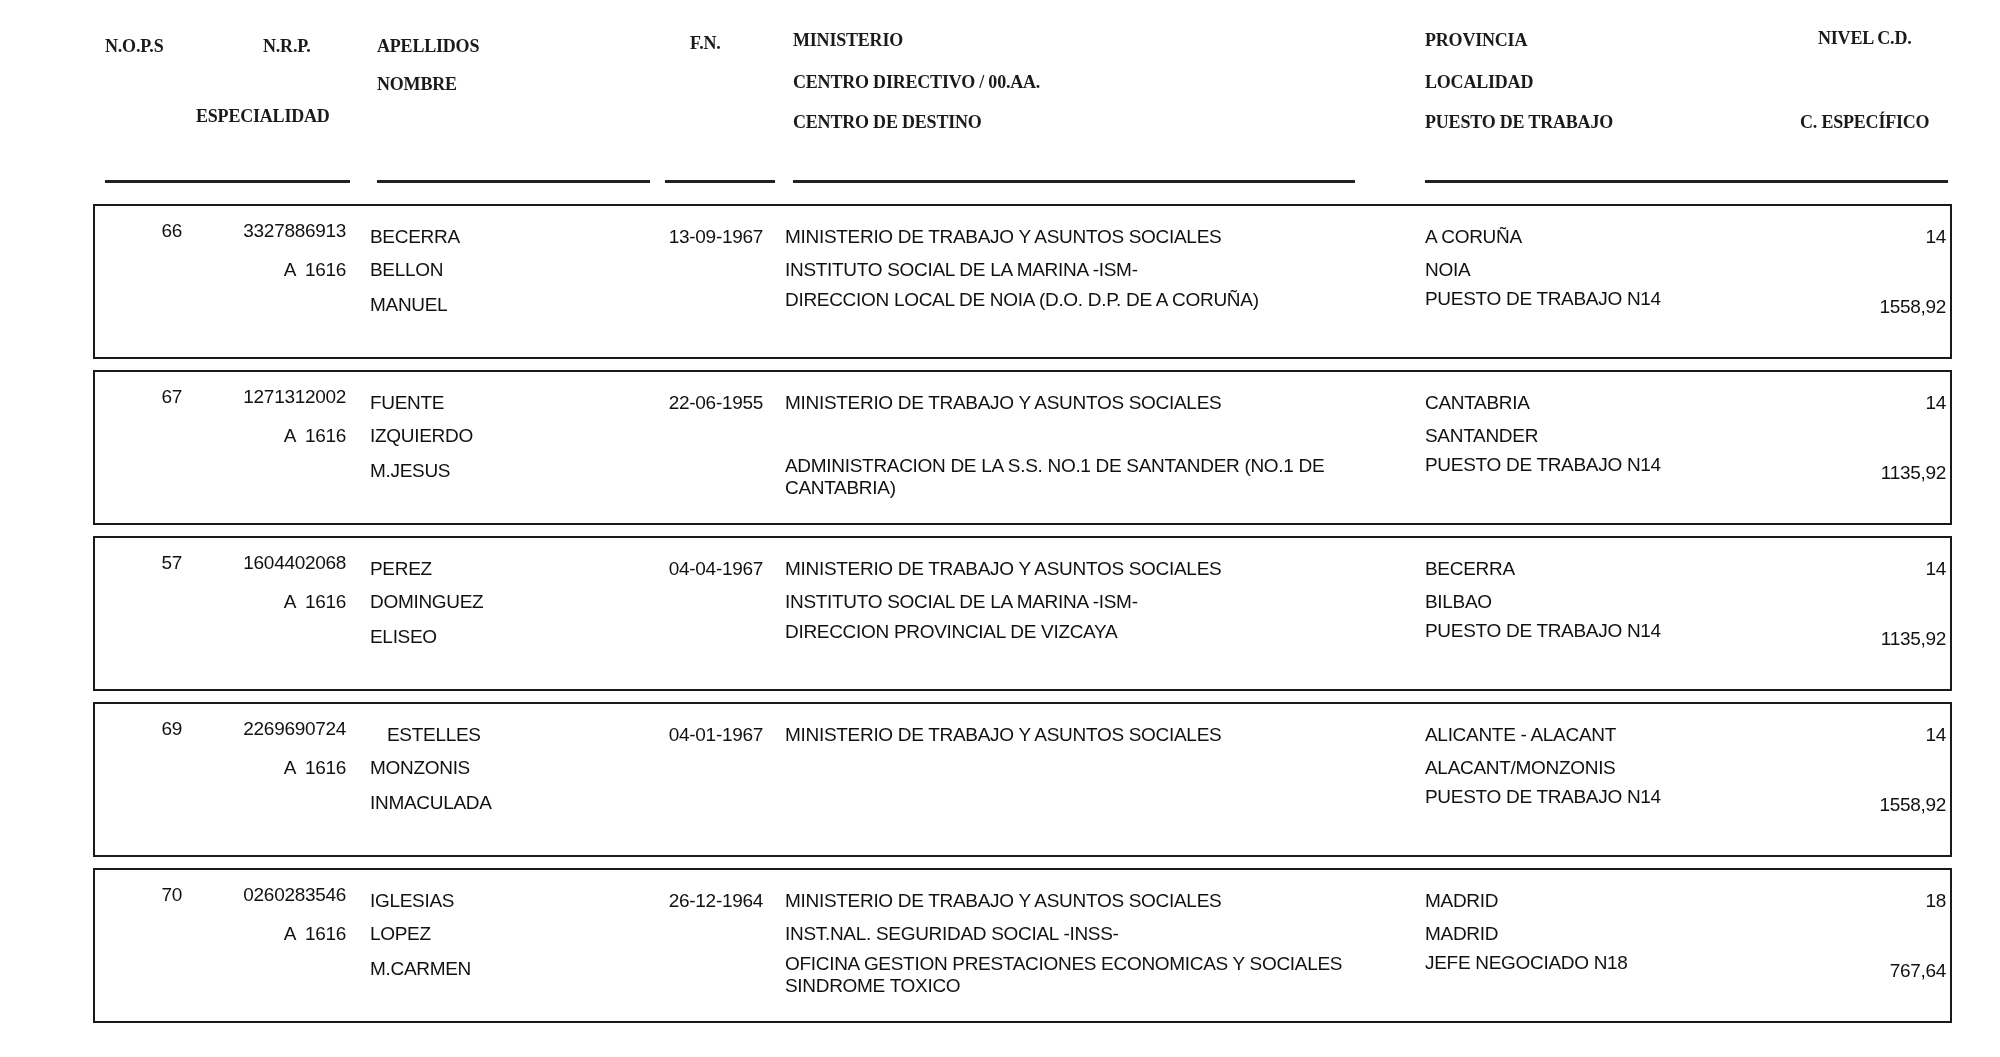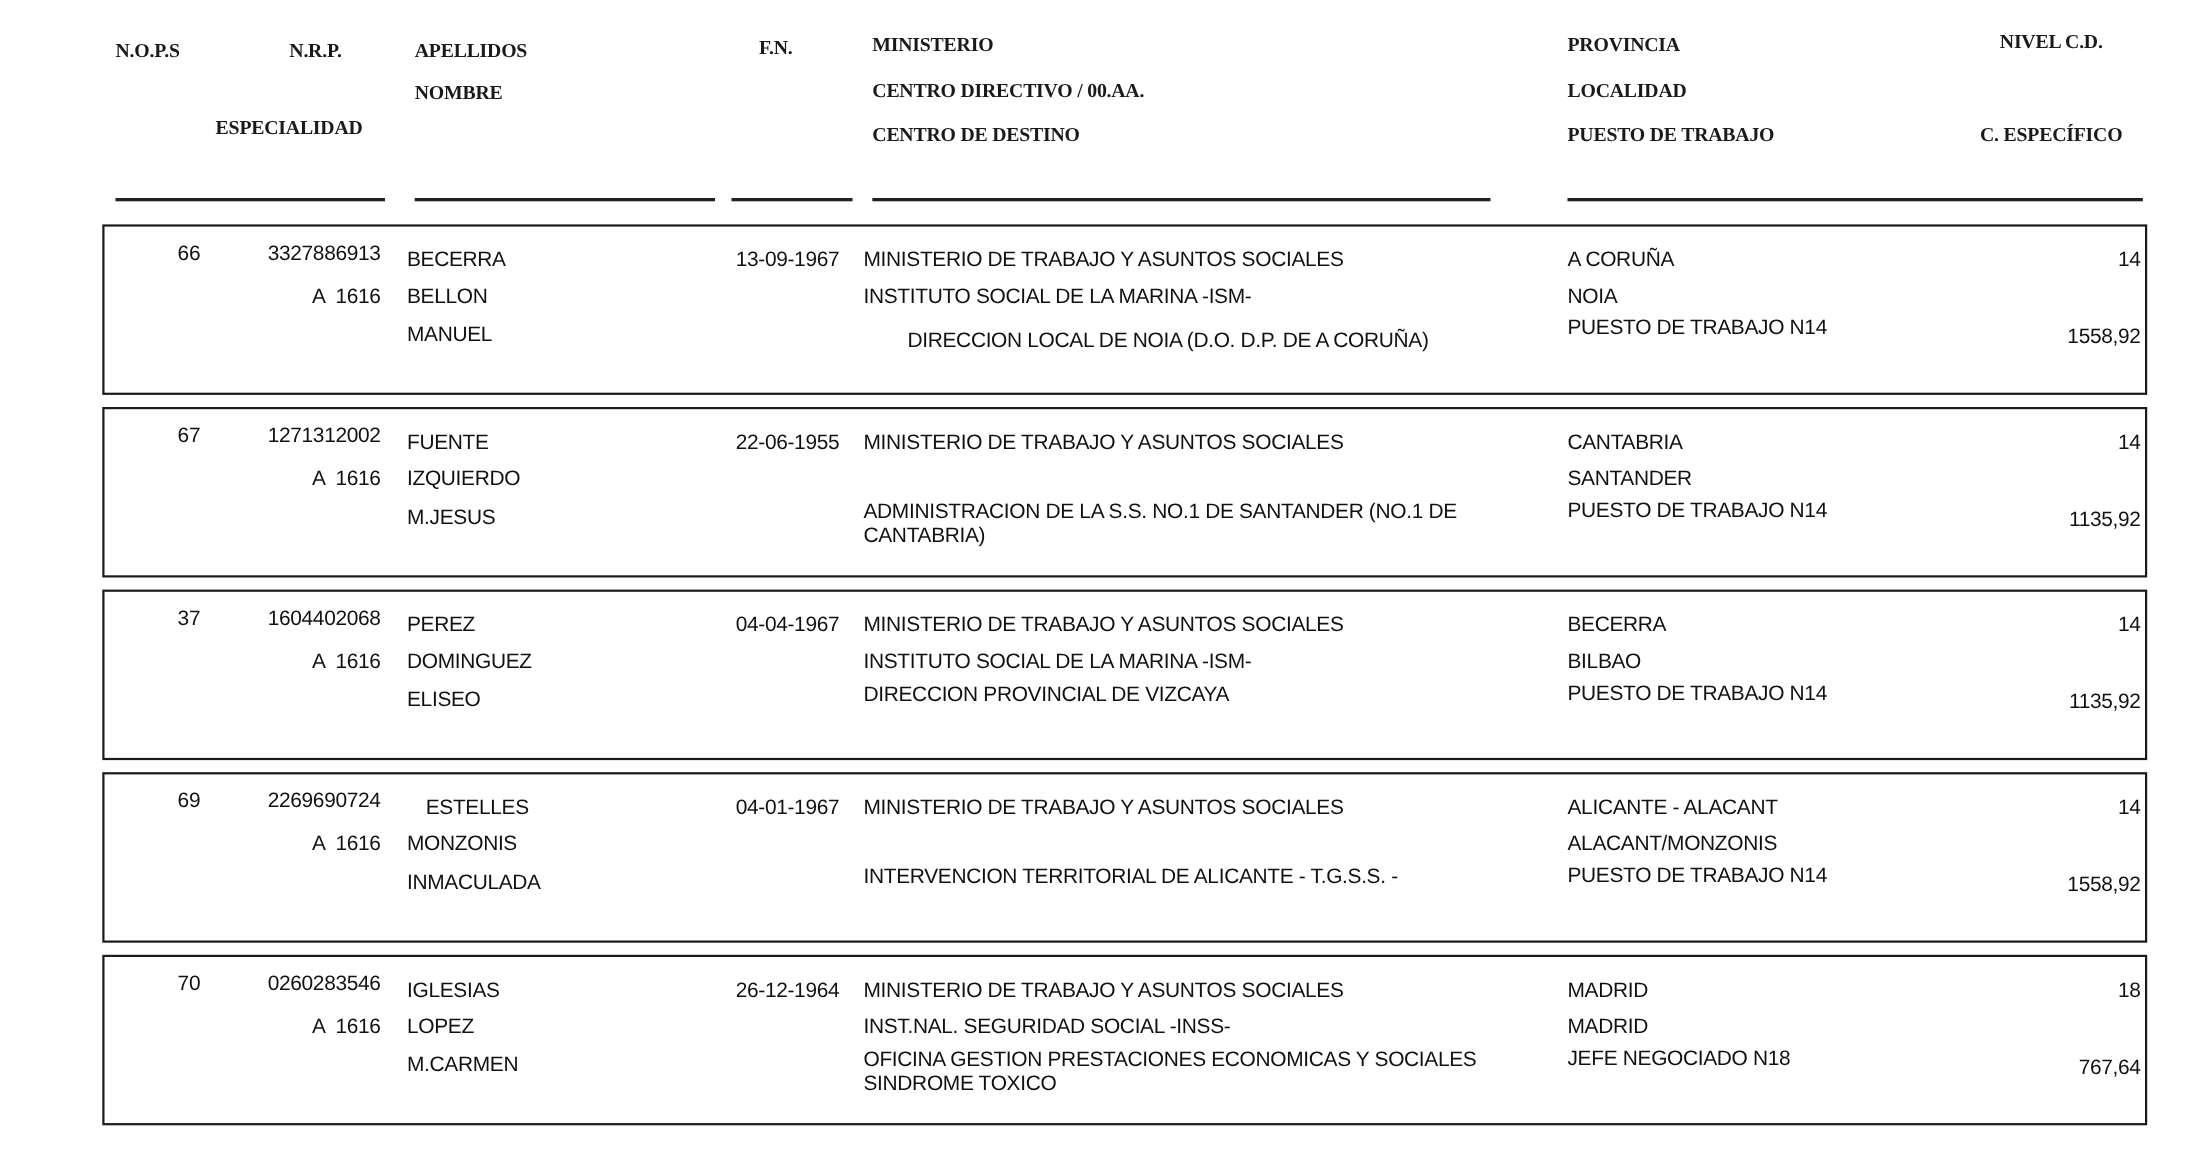--- a/index.html
+++ b/index.html
@@ -40,21 +40,21 @@
 <div class="rec" style="top:204px;">
   <span class="cell r" style="right:1768px; top:14px;">66</span>
   <span class="cell r" style="right:1604px; top:14px;">3327886913</span>
   <span class="cell r" style="right:1604px; top:53px; white-space:pre;">A  1616</span>
   <span class="cell" style="left:275px; top:20px;">BECERRA</span>
   <span class="cell" style="left:275px; top:53px;">BELLON</span>
   <span class="cell" style="left:275px; top:88px;">MANUEL</span>
   <span class="cell r" style="right:1187px; top:20px;">13-09-1967</span>
   <span class="cell" style="left:690px; top:20px;">MINISTERIO DE TRABAJO Y ASUNTOS SOCIALES</span>
   <span class="cell" style="left:690px; top:53px;">INSTITUTO SOCIAL DE LA MARINA -ISM-</span>
-  <span class="cell wrap" style="left:690px; top:93px;margin-left:40px;">DIRECCION LOCAL DE NOIA (D.O. D.P. DE A CORUÑA)</span>
+  <span class="cell wrap" style="left:690px; top:83px;">DIRECCION LOCAL DE NOIA (D.O. D.P. DE A CORUÑA)</span>
   <span class="cell" style="left:1330px; top:20px;">A CORUÑA</span>
   <span class="cell" style="left:1330px; top:53px;">NOIA</span>
   <span class="cell" style="left:1330px; top:82px;">PUESTO DE TRABAJO N14</span>
   <span class="cell r" style="right:4px; top:20px;">14</span>
   <span class="cell r" style="right:4px; top:90px;">1558,92</span>
 </div>
 
 <div class="rec" style="top:370px;">
   <span class="cell r" style="right:1768px; top:14px;">67</span>
   <span class="cell r" style="right:1604px; top:14px;">1271312002</span>
@@ -66,21 +66,21 @@
   <span class="cell" style="left:690px; top:20px;">MINISTERIO DE TRABAJO Y ASUNTOS SOCIALES</span>
   <span class="cell wrap" style="left:690px; top:83px;">ADMINISTRACION DE LA S.S. NO.1 DE SANTANDER (NO.1 DE CANTABRIA)</span>
   <span class="cell" style="left:1330px; top:20px;">CANTABRIA</span>
   <span class="cell" style="left:1330px; top:53px;">SANTANDER</span>
   <span class="cell" style="left:1330px; top:82px;">PUESTO DE TRABAJO N14</span>
   <span class="cell r" style="right:4px; top:20px;">14</span>
   <span class="cell r" style="right:4px; top:90px;">1135,92</span>
 </div>
 
 <div class="rec" style="top:536px;">
-  <span class="cell r" style="right:1768px; top:14px;">37</span>
+  <span class="cell r" style="right:1768px; top:14px;">57</span>
   <span class="cell r" style="right:1604px; top:14px;">1604402068</span>
   <span class="cell r" style="right:1604px; top:53px; white-space:pre;">A  1616</span>
   <span class="cell" style="left:275px; top:20px;">PEREZ</span>
   <span class="cell" style="left:275px; top:53px;">DOMINGUEZ</span>
   <span class="cell" style="left:275px; top:88px;">ELISEO</span>
   <span class="cell r" style="right:1187px; top:20px;">04-04-1967</span>
   <span class="cell" style="left:690px; top:20px;">MINISTERIO DE TRABAJO Y ASUNTOS SOCIALES</span>
   <span class="cell" style="left:690px; top:53px;">INSTITUTO SOCIAL DE LA MARINA -ISM-</span>
   <span class="cell wrap" style="left:690px; top:83px;">DIRECCION PROVINCIAL DE VIZCAYA</span>
   <span class="cell" style="left:1330px; top:20px;">BECERRA</span>
@@ -92,21 +92,20 @@
 
 <div class="rec" style="top:702px;">
   <span class="cell r" style="right:1768px; top:14px;">69</span>
   <span class="cell r" style="right:1604px; top:14px;">2269690724</span>
   <span class="cell r" style="right:1604px; top:53px; white-space:pre;">A  1616</span>
   <span class="cell" style="left:292px; top:20px;">ESTELLES</span>
   <span class="cell" style="left:275px; top:53px;">MONZONIS</span>
   <span class="cell" style="left:275px; top:88px;">INMACULADA</span>
   <span class="cell r" style="right:1187px; top:20px;">04-01-1967</span>
   <span class="cell" style="left:690px; top:20px;">MINISTERIO DE TRABAJO Y ASUNTOS SOCIALES</span>
-  <span class="cell wrap" style="left:690px; top:83px;">INTERVENCION TERRITORIAL DE ALICANTE - T.G.S.S. -</span>
   <span class="cell" style="left:1330px; top:20px;">ALICANTE - ALACANT</span>
   <span class="cell" style="left:1330px; top:53px;">ALACANT/MONZONIS</span>
   <span class="cell" style="left:1330px; top:82px;">PUESTO DE TRABAJO N14</span>
   <span class="cell r" style="right:4px; top:20px;">14</span>
   <span class="cell r" style="right:4px; top:90px;">1558,92</span>
 </div>
 
 <div class="rec" style="top:868px;">
   <span class="cell r" style="right:1768px; top:14px;">70</span>
   <span class="cell r" style="right:1604px; top:14px;">0260283546</span>

